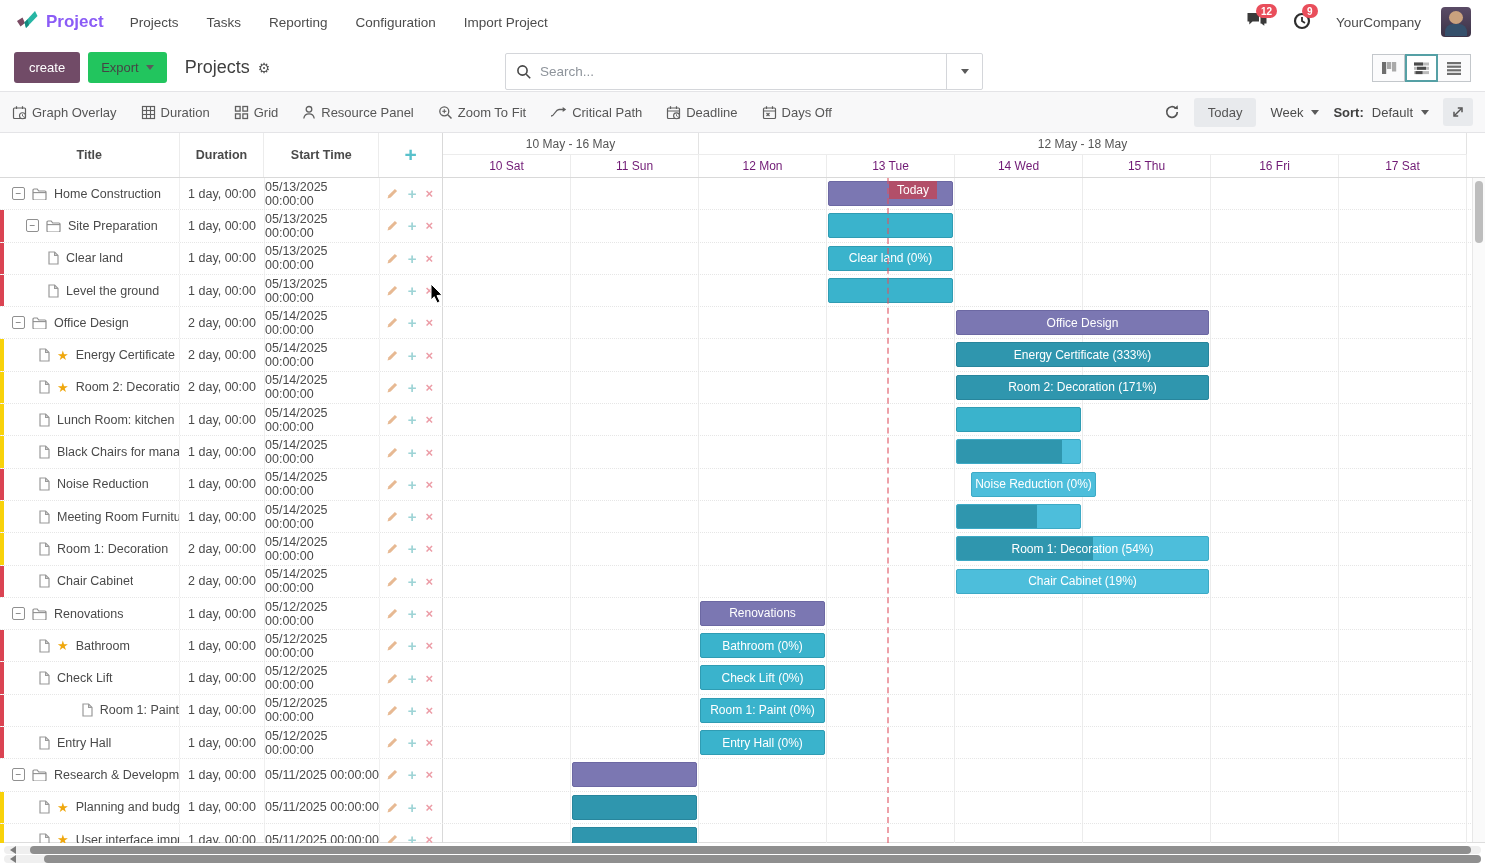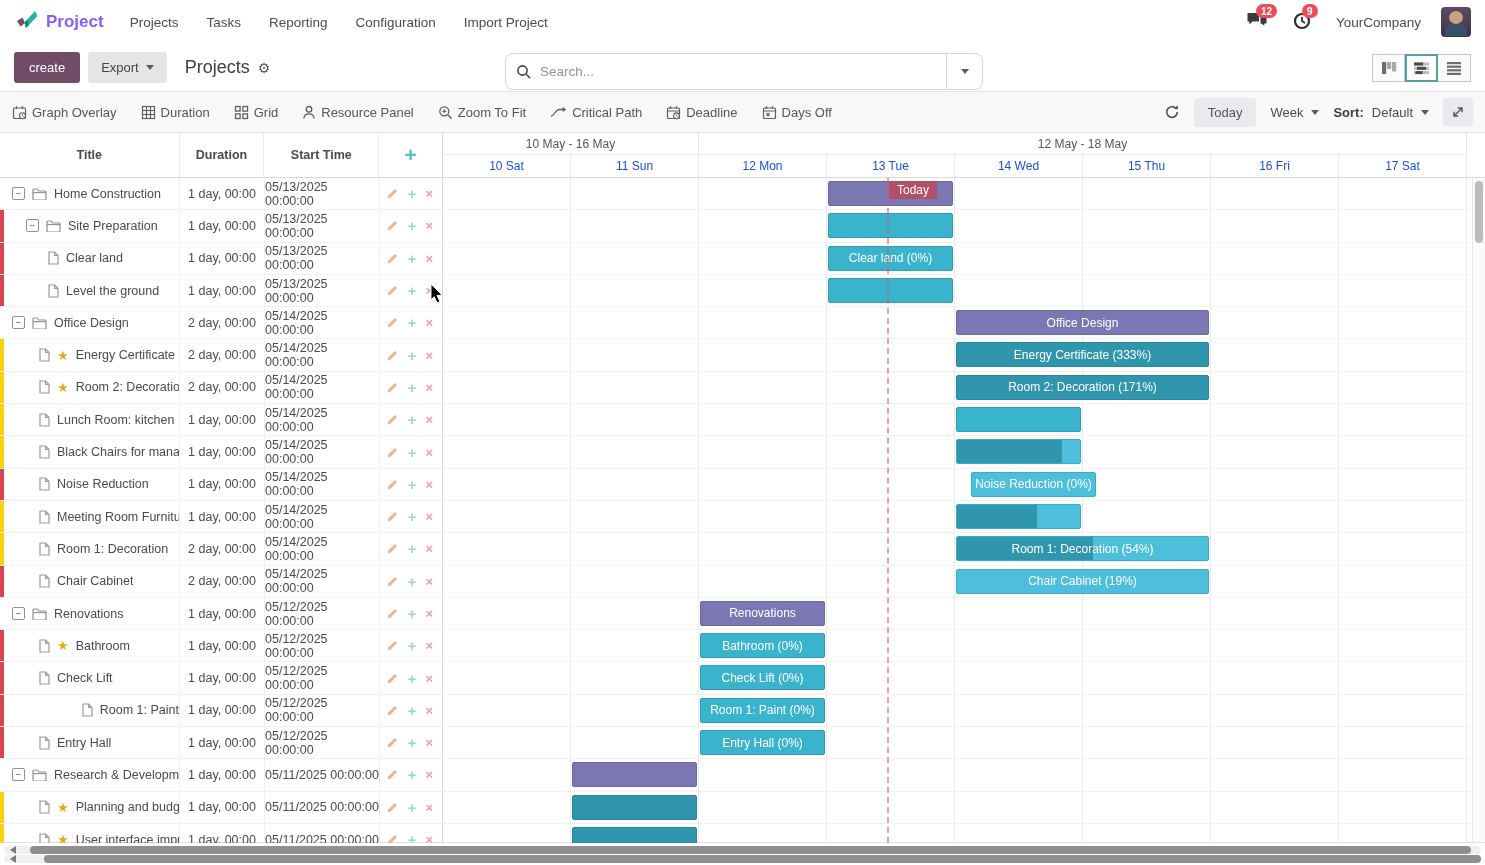--- a/index.html
+++ b/index.html
@@ -18,26 +18,26 @@
     border-radius:9px; padding:1.5px 5px; font-weight:bold; }
   .company { font-size:13.5px; color:#4c4c4c; }
   .avatar { width:30px; height:30px; border-radius:4px; background:linear-gradient(#5a4b66,#3c3347);
     position:relative; overflow:hidden; }
   .avatar:before { content:""; position:absolute; left:8px; top:4px; width:14px; height:13px; border-radius:50%; background:#caa27e; }
   .avatar:after { content:""; position:absolute; left:4px; top:17px; width:22px; height:12px; border-radius:8px 8px 0 0; background:#35506b; }
 
   
   .controlbar { height:47px; display:flex; align-items:center; padding:0 14px; background:#fff; position:relative; }
   .btn-create { background:#714B67; color:#fff; border:none; font-size:13px; padding:8px 15px; border-radius:3px; cursor:pointer; }
-  .btn-export { background:#e5e5e5; color:#454545; border:none; font-size:13px; padding:8px 13px; border-radius:3px;
+  .btn-export { background:#22c55e; color:#454545; border:none; font-size:13px; padding:8px 13px; border-radius:3px;
     margin-left:8px; cursor:pointer; display:inline-flex; align-items:center; gap:7px; }
   .page-title { font-size:18px; color:#3f3f3f; margin-left:18px; display:flex; align-items:center; gap:8px; }
   .gear { font-size:14px; color:#555; cursor:pointer; }
   .caret { width:0; height:0; border-left:4px solid transparent; border-right:4px solid transparent; border-top:5px solid #5a5a5a; display:inline-block; }
-  .searchbox { position:absolute; left:505px; top:9px; width:478px; height:37px; border:1px solid #d4d6da; border-radius:8px;
+  .searchbox { position:absolute; left:505px; top:9px; width:478px; height:37px; border:1px solid #d4d6da; border-radius:2px;
     display:flex; align-items:center; background:#fff; }
   .searchbox input { border:none; outline:none; flex:1; font-size:13.5px; color:#444; font-family:inherit; }
   .searchbox input::placeholder { color:#8e949b; }
   .search-ic { padding:0 8px 0 10px; display:flex; }
   .search-caret { width:36px; align-self:stretch; display:flex; align-items:center; justify-content:center; cursor:pointer; }
   .view-switch { position:absolute; right:14px; top:10px; display:flex; }
   .vs-btn { width:33px; height:28px; border:1px solid #c3c7cb; background:#fbfbfc; display:flex; align-items:center; justify-content:center; cursor:pointer; }
   .vs-btn + .vs-btn { border-left:none; }
   .vs-btn.active { border:2px solid #55a0a5; background:#fff; }
 
@@ -54,21 +54,21 @@
 
   
   .gantt { position:relative; height:710px; border-bottom:1px solid #ddd; }
   .g-head { height:45px; display:flex; border-bottom:1px solid #d9d9d9; font-size:12.5px; }
   .hl { width:443px; display:flex; border-right:1px solid #d9d9d9; }
   .hl-cell { display:flex; align-items:center; justify-content:center; font-weight:bold; color:#4a4a4a; border-right:1px solid #ececec; }
   .hr { width:1024px; }
   .weeks { height:22px; display:flex; border-bottom:1px solid #ececec; }
   .week { display:flex; align-items:center; justify-content:center; font-size:12px; color:#555; border-right:1px solid #e3e3e3; }
   .days { height:22px; display:flex; }
-  .day { width:128px; display:flex; align-items:center; justify-content:center; font-size:12px; color:#1d4ed8; border-right:1px solid #ececec; }
+  .day { width:128px; display:flex; align-items:center; justify-content:center; font-size:12px; color:#701a75; border-right:1px solid #ececec; }
   .plus-col { color:#59c1cb; font-size:21px; font-weight:bold; cursor:pointer; }
 
   .g-body { position:relative; height:665px; overflow:hidden; }
   .g-row { display:flex; height:32.3px; border-bottom:1px dotted #e6e6e6; position:relative; }
   .strip { position:absolute; left:0; top:0; bottom:0; width:4px; }
   .c-title { width:180px; display:flex; align-items:center; font-size:12.5px; color:#4a4a4a; overflow:hidden; white-space:nowrap; border-right:1px solid #f0f0f0; cursor:pointer; }
   .c-title .lbl { overflow:hidden; white-space:nowrap; }
   .c-dur { width:85px; display:flex; align-items:center; justify-content:center; font-size:12.5px; border-right:1px solid #f0f0f0; }
   .c-start { width:115px; display:flex; align-items:center; justify-content:center; font-size:12.5px; border-right:1px solid #f0f0f0; }
   .c-actions { width:63px; display:flex; align-items:center; justify-content:flex-end; gap:9px; padding-right:9px; border-right:1px solid #d9d9d9; }

